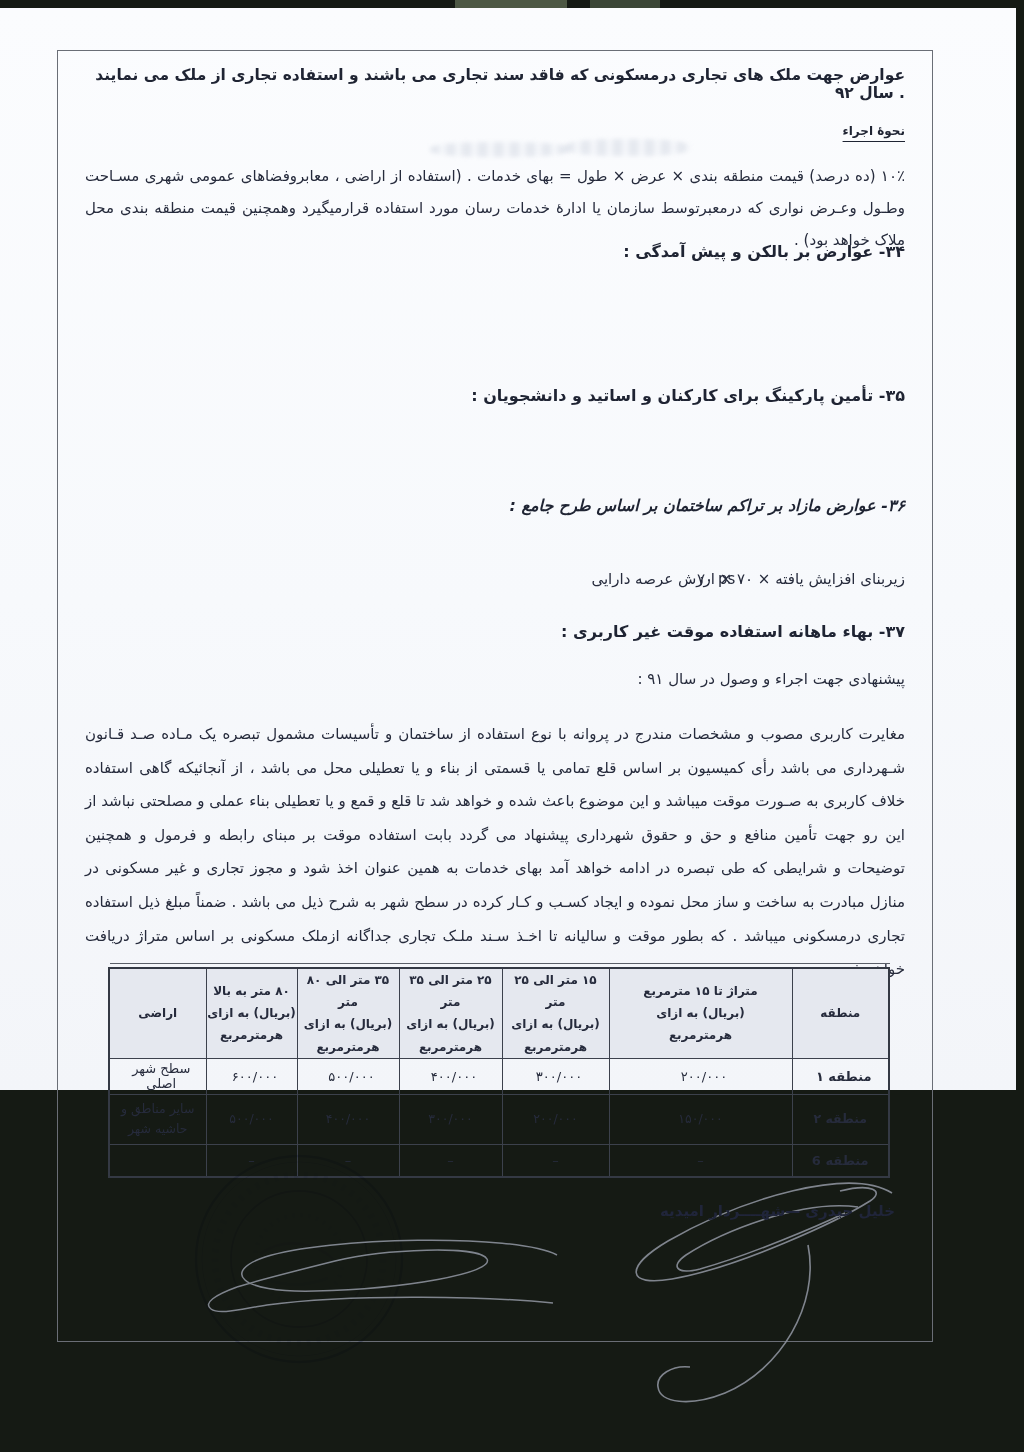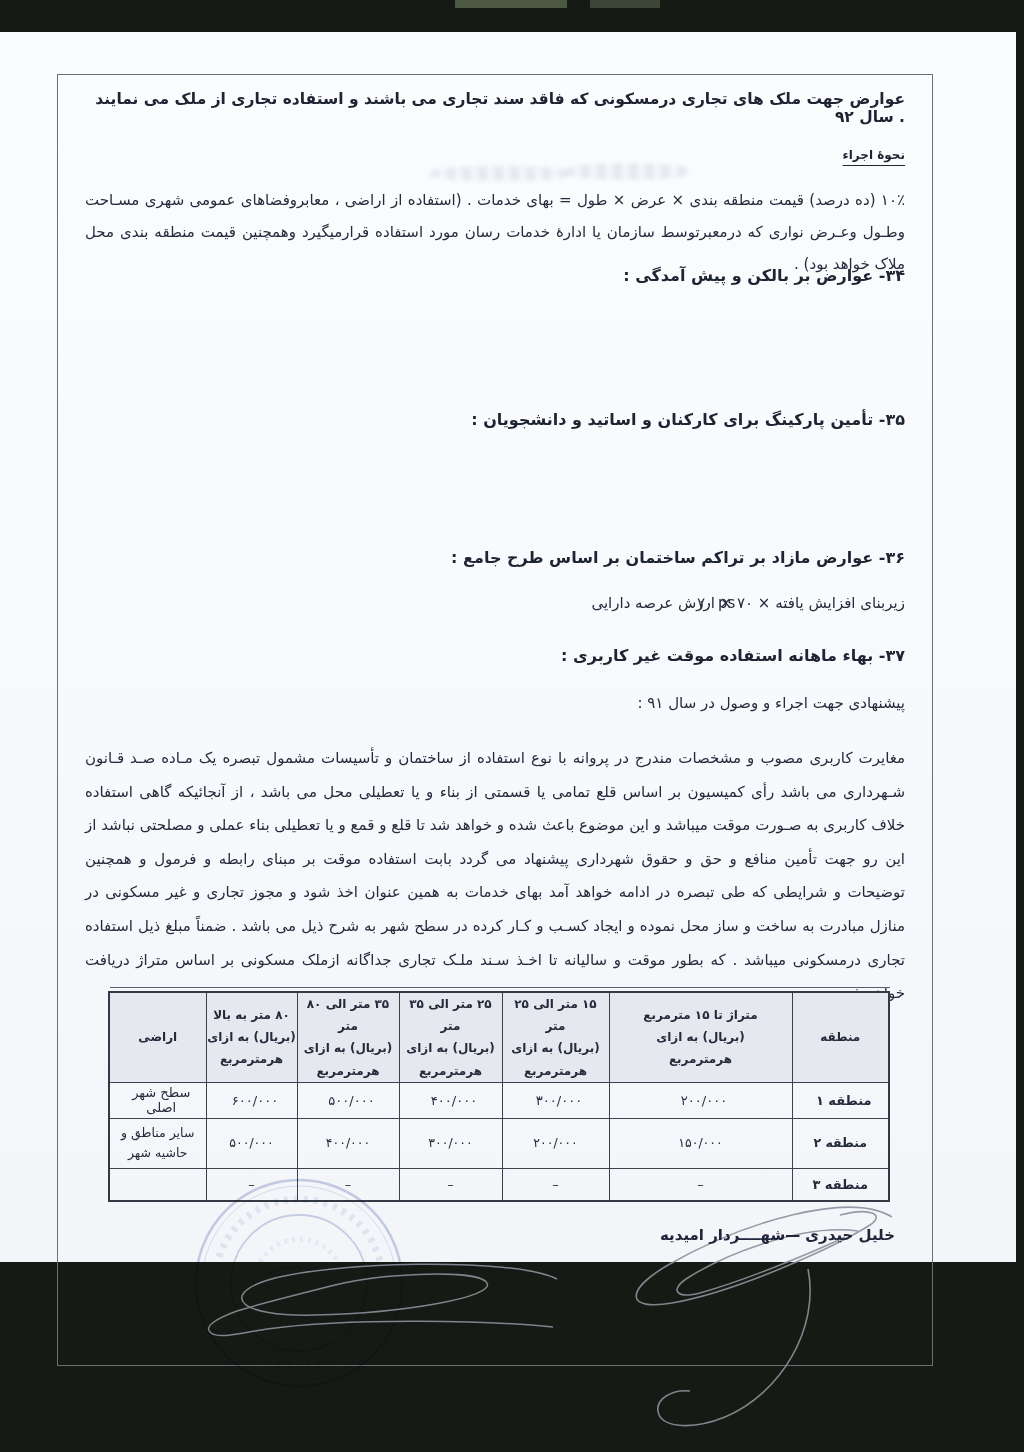--- a/index.html
+++ b/index.html
@@ -5,41 +5,40 @@
   * { box-sizing: border-box; margin: 0; padding: 0; }
   html,body { width:1024px; height:1452px; }
   body {
     position: relative;
     background: #151a14;
     font-family: "DejaVu Sans", sans-serif;
     overflow: hidden;
   }
   
   #paper {
-    position: absolute; left: 0; top: 8px; width: 1016px; height: 1230px;
+    position: absolute; left: 0; top: 8px; width: 1016px; height: 1082px;
     background: linear-gradient(180deg, #fbfcfe 0%, #f7f9fc 55%, #f3f5f9 100%);
     direction: rtl;
-    margin-top: 24px;
   }
   .scan-blob { position: absolute; top: 0; height: 8px; }
   
   #frame {
     position: absolute; left: 57px; top: 42px; width: 876px; height: 1292px;
     border: 1px solid #6a6e76;
   }
   .txt { position: absolute; left: 85px; width: 820px; color: #262b3c; }
   .doc-title { top: 58px; font-size: 15.5px; font-weight: bold; text-align: right; color:#1f2433; }
   .method { top: 116px; font-size: 12px; font-weight: bold; color:#1f2433; text-align: right; }
   .method span { text-decoration: underline; text-underline-offset: 6px; }
   .para { font-size: 15px; text-align: justify; text-align-last: right; }
   .p-intro { top: 152px; line-height: 32px; }
   .h-sec { font-size: 16px; font-weight: bold; color:#1f2433; text-align: right; }
   .h34 { top: 234px; } .p34 { top: 280px; line-height: 42px; }
   .h35 { top: 378px; } .p35 { top: 424px; line-height: 42px; }
-  .h36 { top: 516px; }
+  .h36 { top: 488px; font-style: italic; }
   .formula-row { top: 562px; font-size: 15px; text-align: right; position:absolute; }
   .formula-note { position: absolute; left: 612px; top: 0; direction: ltr; font-size: 15px; }
   .h37 { top: 614px; }
   .subline { top: 662px; font-size: 15px; text-align: right; }
   .p37 { top: 710px; line-height: 33.6px; }
 
   
   #table-wrap { position: absolute; left: 110px; top: 955px; width: 780px; border-top: 1px solid #5a5f68; padding-top: 3px; }
   table.fees { width: 780px; border-collapse: collapse; table-layout: fixed; direction: rtl; }
   table.fees td, table.fees th {
@@ -149,21 +148,21 @@
       <tr class="r2">
         <td class="zone-cell">منطقه ۲</td>
         <td>۱۵۰/۰۰۰</td>
         <td>۲۰۰/۰۰۰</td>
         <td>۳۰۰/۰۰۰</td>
         <td>۴۰۰/۰۰۰</td>
         <td>۵۰۰/۰۰۰</td>
         <td>سایر مناطق و حاشیه شهر</td>
       </tr>
       <tr class="r3">
-        <td class="zone-cell">منطقه ۳</td>
+        <td class="zone-cell">منطقه 6</td>
         <td>–</td>
         <td>–</td>
         <td>–</td>
         <td>–</td>
         <td>–</td>
         <td></td>
       </tr>
     </tbody>
       </table>
   </div>

